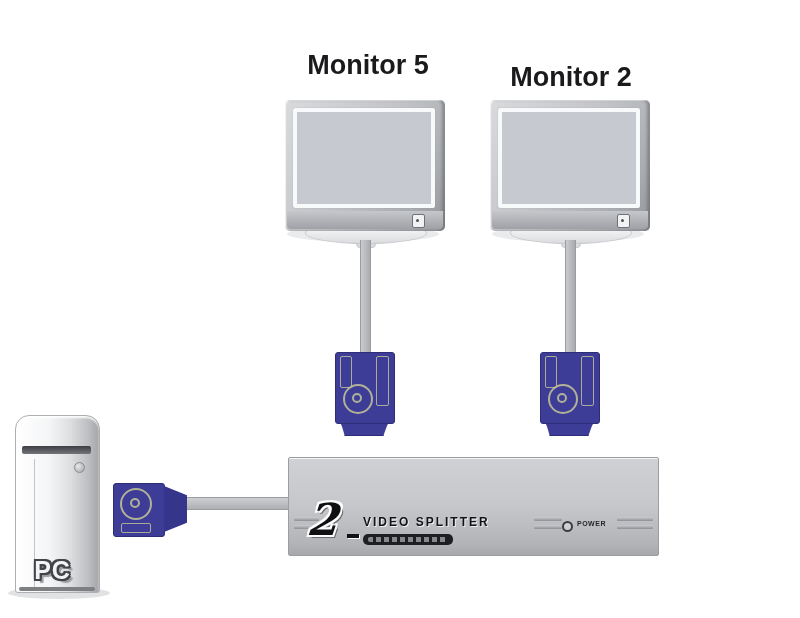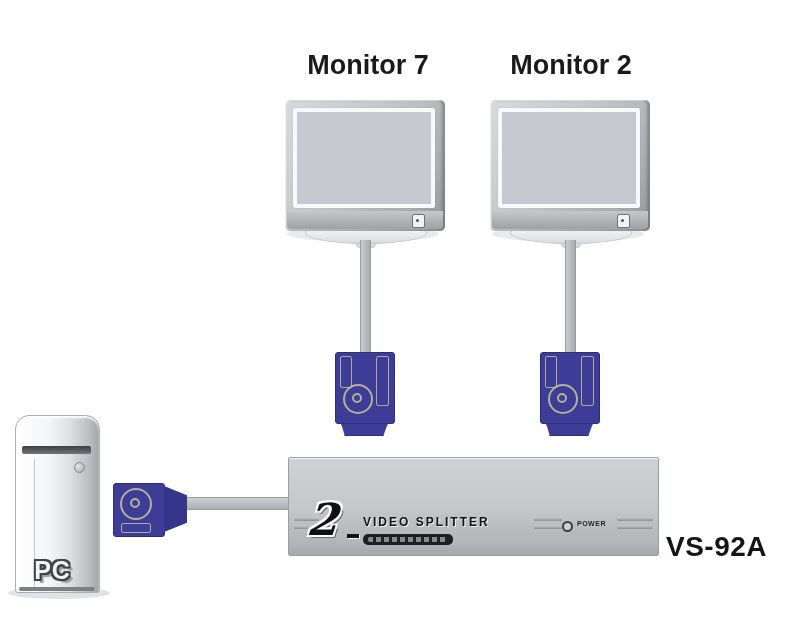--- a/index.html
+++ b/index.html
@@ -118,22 +118,22 @@
 
   
   #model-label{position:absolute;left:666px;top:531px;font-size:28px;font-weight:800;
                letter-spacing:.5px;color:#151515;white-space:nowrap;}
 </style>
 </head>
 <body>
 
 <div id="canvas">
 
-  <div class="monitor-label" style="left:285px;">Monitor 7</div>
-  <div class="monitor-label" style="left:488px;">Monitor 2</div>
+  <div class="monitor-label" style="left:285px;">Monitor 5</div>
+  <div class="monitor-label" style="left:488px;margin-top:12px;">Monitor 2</div>
 
   <div class="monitor" id="monitor1" style="left:285px;top:100px;">
     <div class="mon-shadow"></div>
     <div class="mon-neck"></div>
     <div class="mon-base"></div>
     <div class="mon-body">
       <div class="mon-frame">
         <div class="mon-screen" style="left:4px;top:4px;"></div>
       </div>
       <div class="mon-strip">
@@ -206,15 +206,14 @@
         <div class="bar"></div>
     </div>
     <div id="led"></div>
     <div id="power-label">POWER</div>
     <div class="stripes" id="stripes-right">
       <div class="bar"></div>
         <div class="bar"></div>
     </div>
   </div>
 
-  <div id="model-label">VS-92A</div>
 
 </div>
 
 </body></html>

